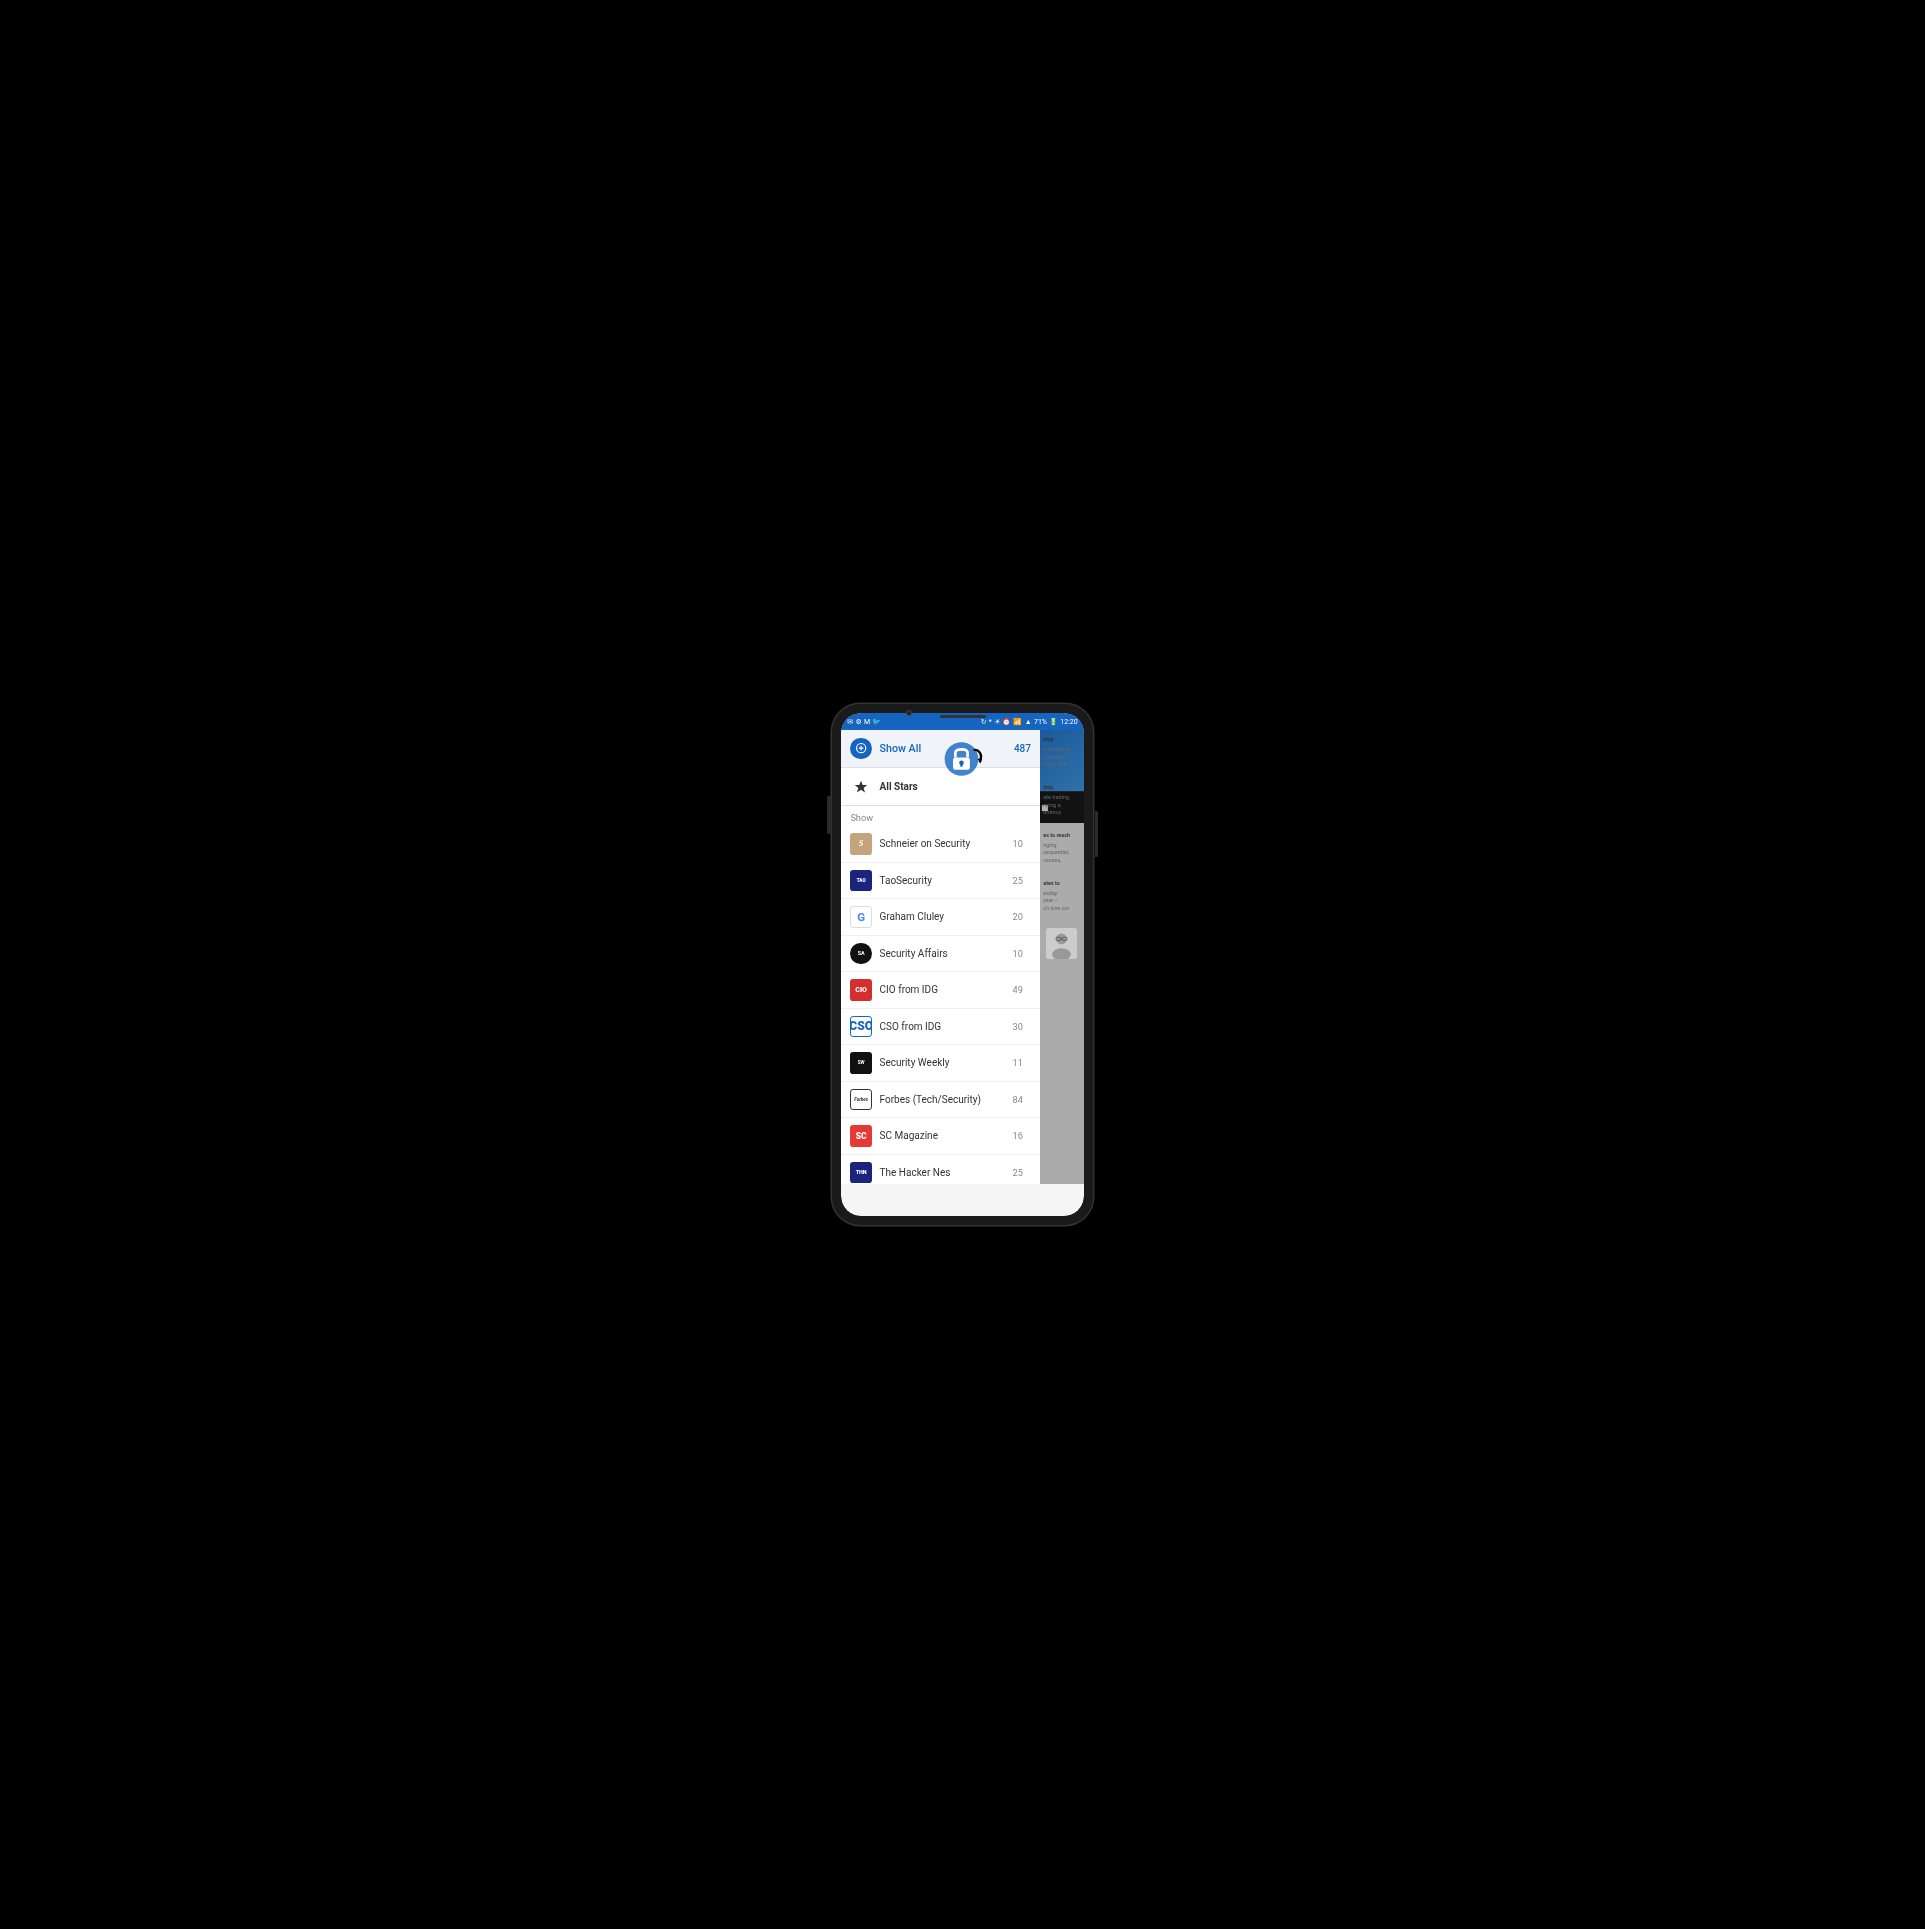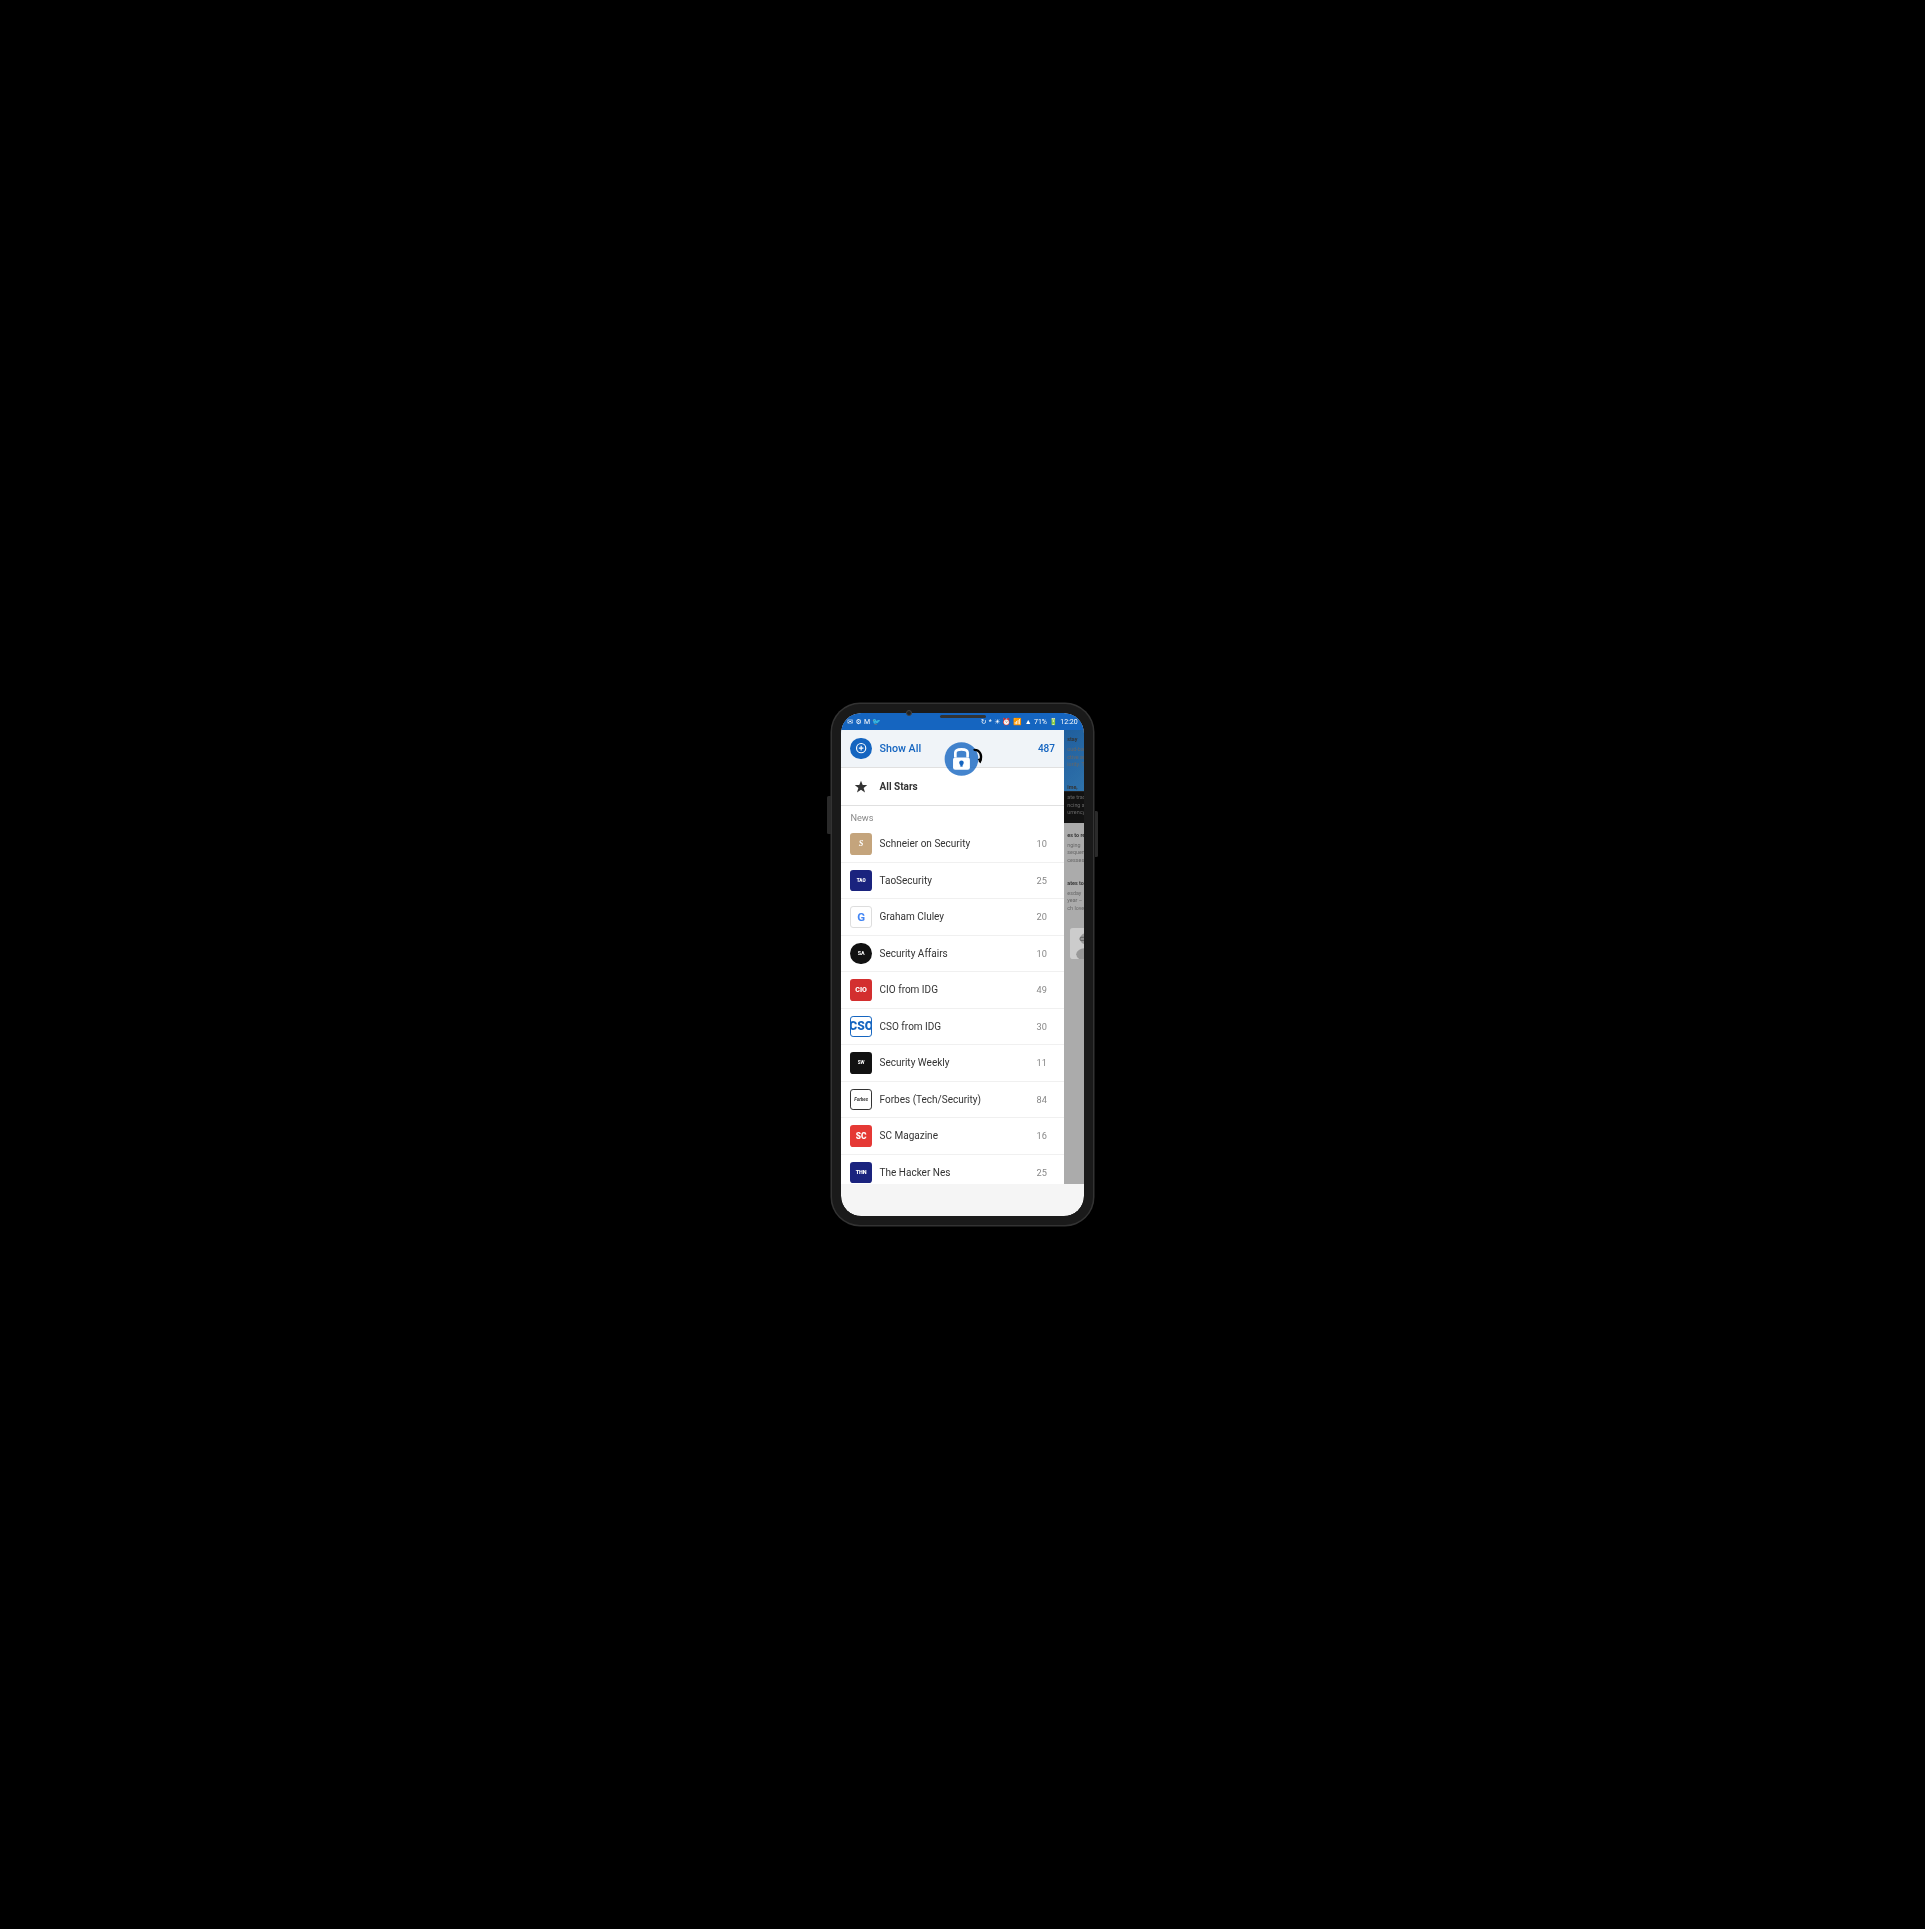--- a/index.html
+++ b/index.html
@@ -298,21 +298,21 @@
     .drawer-overlay {
       position: absolute;
       top: 17px;
       left: 0;
       right: 0;
       bottom: 32px;
       display: flex;
     }
 
     .drawer-panel {
-      width: 223px;
+      width: 199px;
       background: white;
       flex-shrink: 0;
       overflow-y: auto;
       overflow-x: hidden;
     }
 
     .drawer-shadow-right {
       flex: 1;
       background: rgba(0,0,0,0.3);
     }
@@ -384,21 +384,21 @@
           <div class="stars-row">
             <div class="star-icon-wrap">
               <svg width="14" height="14" viewBox="0 0 18 18">
                 <polygon points="9,1 11.2,6.5 17,6.5 12.4,10.2 14.2,16 9,12.5 3.8,16 5.6,10.2 1,6.5 6.8,6.5" fill="#333"></polygon>
               </svg>
             </div>
             <span class="star-label">All Stars</span>
           </div>
 
           <div class="section-header">
-            <span>News</span>
+            <span>Show</span>
           </div>
 
           <div id="feed-list">
           <div class="feed-item">
                 <div class="feed-logo" style="background: rgb(196, 164, 124); color: white; font-size: 8.4px; font-style: italic; font-family: serif;">S</div>
                 <span class="feed-name">Schneier on Security</span>
                 <span class="feed-count">10</span>
               </div>
               <div class="feed-item">
                 <div class="feed-logo" style="background: rgb(26, 35, 126); color: white; font-size: 4.6px; font-weight: 900;">TAO</div>

